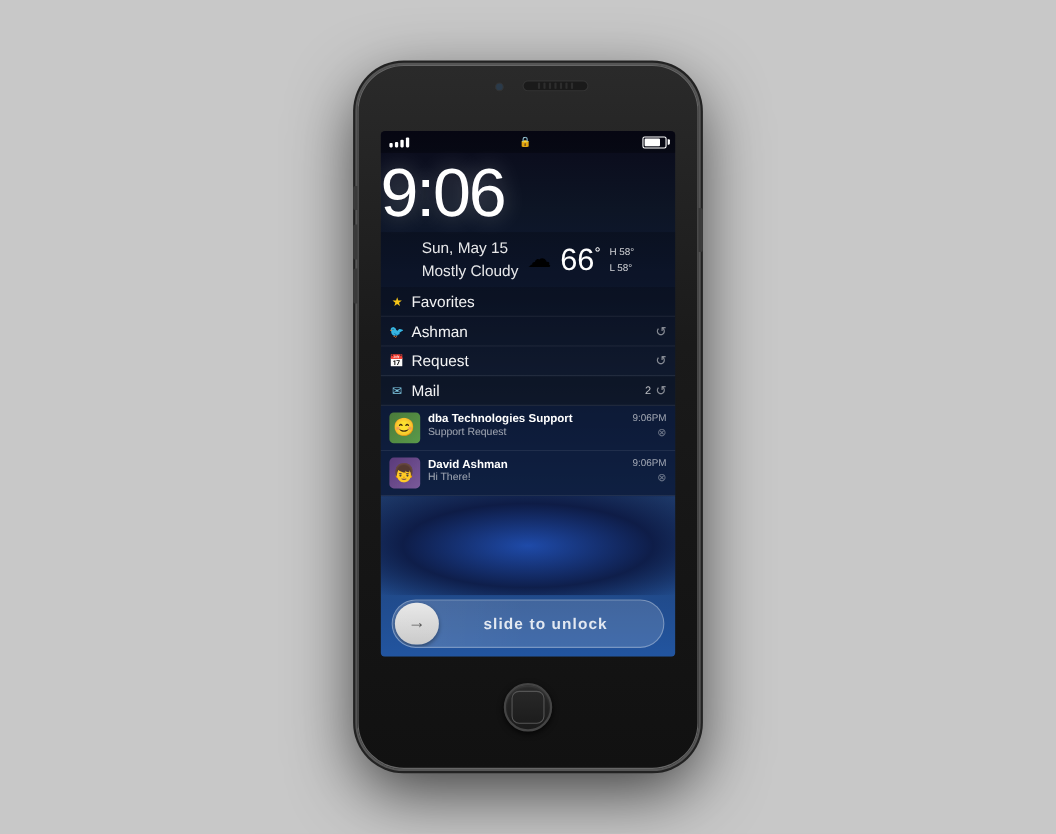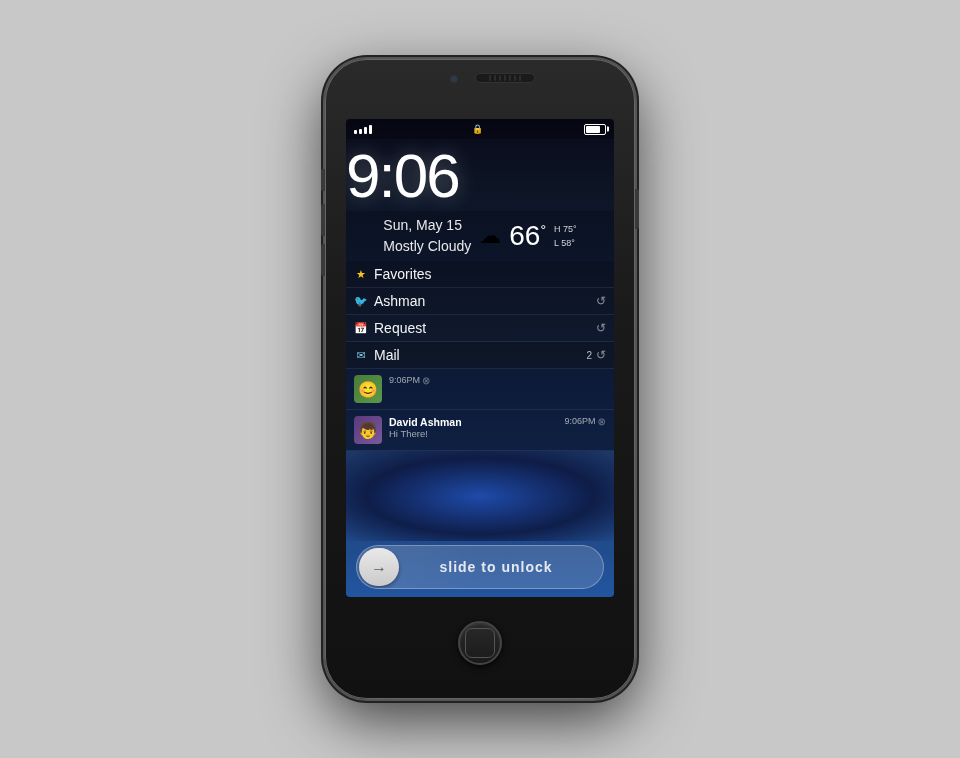--- a/index.html
+++ b/index.html
@@ -309,22 +309,22 @@
       font-weight: 600;
     }
 
     .mail-subject {
       color: rgba(255,255,255,0.6);
       font-size: 9.5px;
     }
 
     .mail-time-area {
       display: flex;
-      flex-direction: row;
-      align-items: flex-start;
+      flex-direction: column;
+      align-items: flex-end;
       gap: 2px;
     }
 
     .mail-time {
       color: rgba(255,255,255,0.6);
       font-size: 9px;
       white-space: nowrap;
     }
 
     .mail-close {
@@ -526,21 +526,21 @@
       <div class="weather-section">
         <div class="weather-date">
           <div>Sun, May 15</div>
           <div>Mostly Cloudy</div>
         </div>
         <div class="weather-cloud">☁</div>
         <div class="weather-temp-main">
           <span>66</span><span class="weather-temp-unit">°</span>
         </div>
         <div class="weather-hi-lo">
-          <div>H 75°</div>
+          <div>H 58°</div>
           <div>L 58°</div>
         </div>
       </div>
 
       <div class="notifications">
 
         <div class="notif-row">
           <span class="notif-icon star-icon">★</span>
           <span class="notif-label">Favorites</span>
         </div>
@@ -560,20 +560,24 @@
         <div class="notif-row mail-header">
           <span class="notif-icon mail-icon">✉</span>
           <span class="notif-label">Mail</span>
           <span class="notif-badge">2</span>
           <span class="notif-refresh">↺</span>
         </div>
 
         <div class="notif-row mail-item">
           <div class="mail-avatar avatar-dba">
             <span style="font-size:16px;">😊</span>
+          </div>
+          <div class="mail-content">
+            <div class="mail-sender">dba Technologies Support</div>
+            <div class="mail-subject">Support Request</div>
           </div>
           <div class="mail-time-area">
             <span class="mail-time">9:06PM</span>
             <span class="mail-close">⊗</span>
           </div>
         </div>
 
         <div class="notif-row mail-item">
           <div class="mail-avatar avatar-david">
             <span style="font-size:16px;">👦</span>

